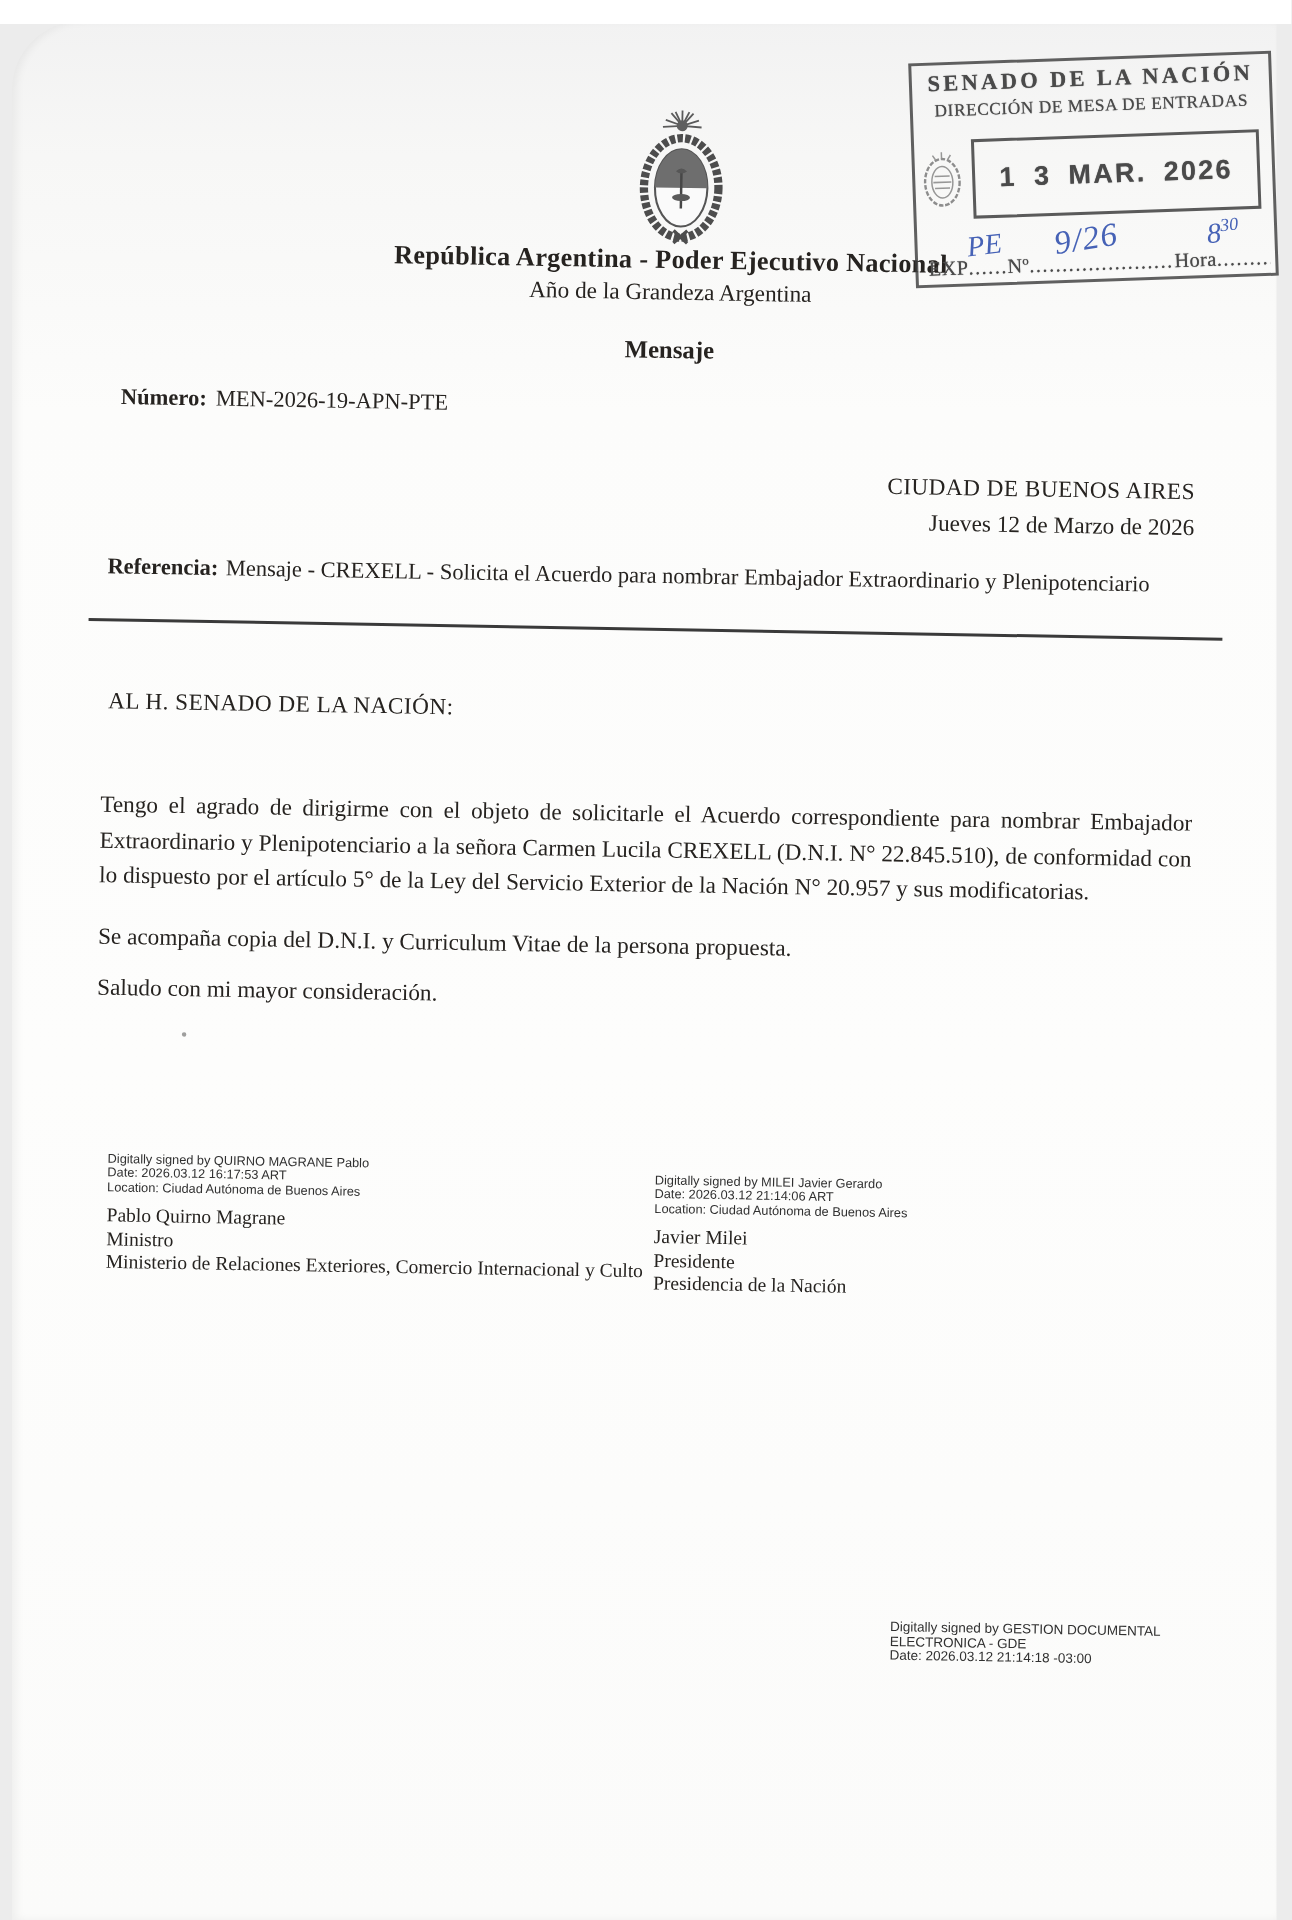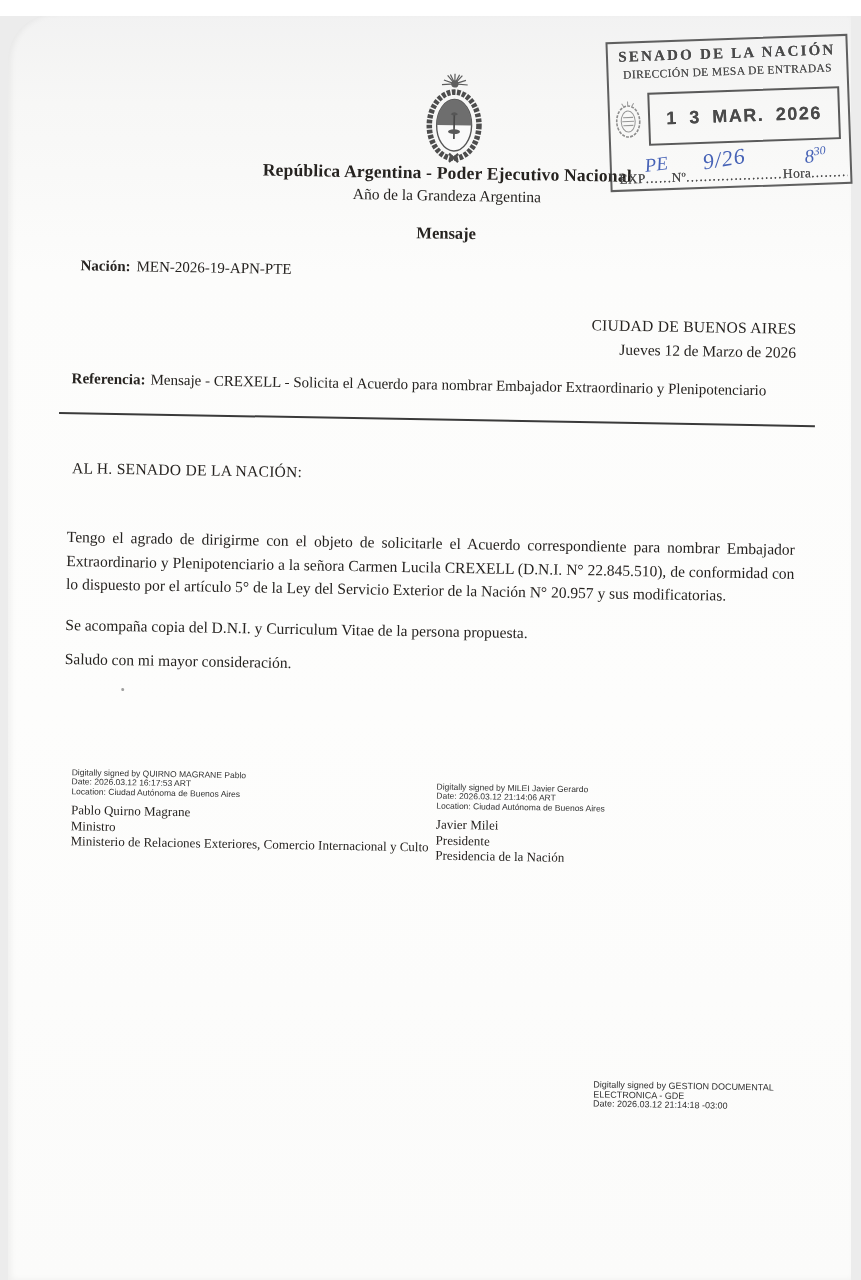--- a/index.html
+++ b/index.html
@@ -131,21 +131,21 @@
       <line x1="45" y1="88" x2="55" y2="97" stroke="#4d4d4d" stroke-width="2.4"></line>
       <line x1="55" y1="88" x2="45" y2="97" stroke="#4d4d4d" stroke-width="2.4"></line>
     </svg>
 
     <div class="abs org-line center">República Argentina - Poder Ejecutivo Nacional</div>
     <div class="abs motto-line center">Año de la Grandeza Argentina</div>
 
     <div class="abs doc-title center">Mensaje</div>
 
     <div class="abs numero">
-      <span class="lbl">Nación:</span><span>MEN-2026-19-APN-PTE</span>
+      <span class="lbl">Número:</span><span>MEN-2026-19-APN-PTE</span>
     </div>
 
     <div class="abs dateline-city">CIUDAD DE BUENOS AIRES</div>
     <div class="abs dateline-date">Jueves 12 de Marzo de 2026</div>
 
     <div class="abs referencia">
       <span class="lbl">Referencia:</span><span>Mensaje - CREXELL - Solicita el Acuerdo para nombrar Embajador Extraordinario y Plenipotenciario</span>
     </div>
     <div class="abs ref-rule"></div>
 

